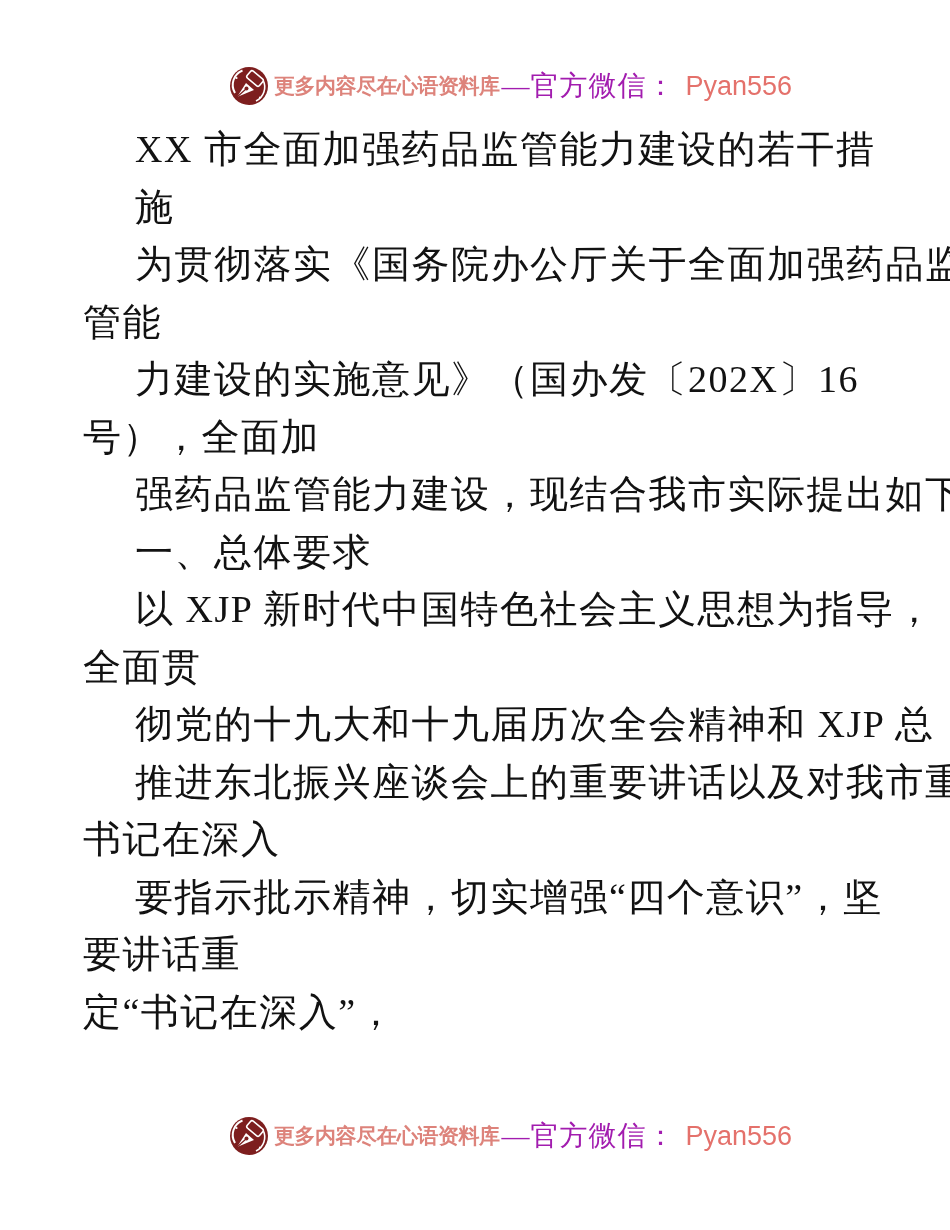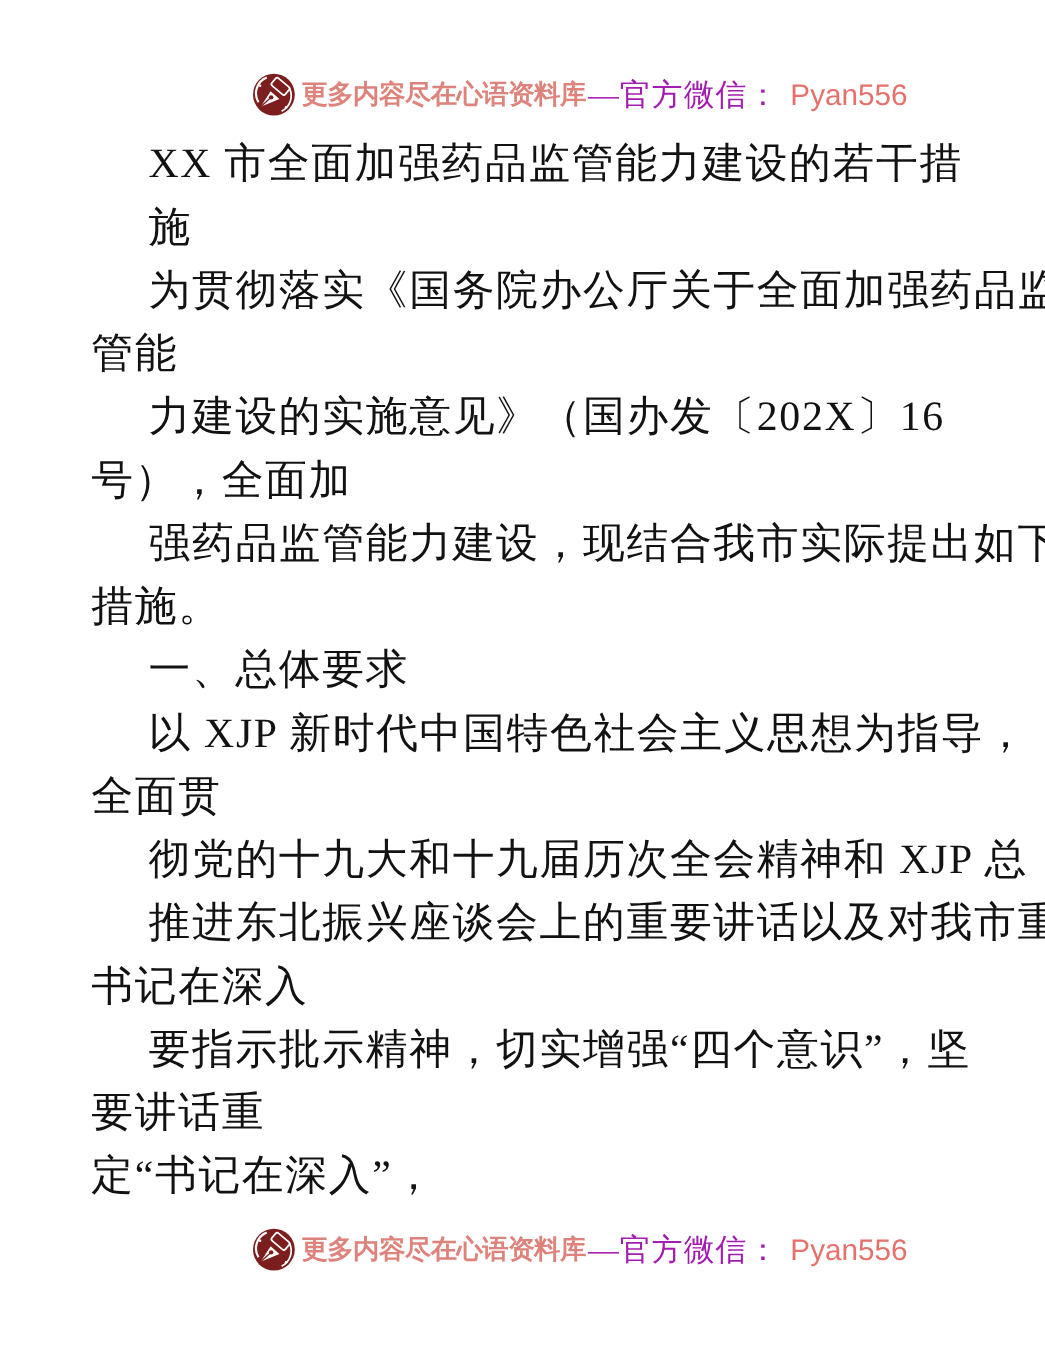--- a/index.html
+++ b/index.html
@@ -28,21 +28,21 @@
   .watermark-bottom { top: 1116px; }
 
   .wm-logo {
     width: 40px;
     height: 40px;
     margin-right: 5px;
     flex: 0 0 auto;
   }
   .wm-brand {
     color: #dd837b;
-    font-size: 24px;
+    font-size: 21px;
     font-weight: 600;
     letter-spacing: -0.5px;
     font-family: "Liberation Serif", "DejaVu Serif", serif;
   }
   .wm-label {
     color: #a21caf;
     font-size: 28px;
     letter-spacing: 1px;
     margin-left: 2px;
     font-family: "Liberation Serif", "DejaVu Serif", serif;
@@ -99,21 +99,20 @@
   </div>
 
   <div class="doc-body">
       <div class="doc-line indented">XX 市全面加强药品监管能力建设的若干措</div>
       <div class="doc-line indented">施</div>
       <div class="doc-line indented">为贯彻落实《国务院办公厅关于全面加强药品监</div>
       <div class="doc-line">管能</div>
       <div class="doc-line indented">力建设的实施意见》（国办发〔202X〕16</div>
       <div class="doc-line">号），全面加</div>
       <div class="doc-line indented">强药品监管能力建设，现结合我市实际提出如下</div>
-      <div class="doc-line">措施。</div>
       <div class="doc-line indented">一、总体要求</div>
       <div class="doc-line indented">以 XJP 新时代中国特色社会主义思想为指导，</div>
       <div class="doc-line">全面贯</div>
       <div class="doc-line indented">彻党的十九大和十九届历次全会精神和 XJP 总</div>
       <div class="doc-line indented">推进东北振兴座谈会上的重要讲话以及对我市重</div>
       <div class="doc-line">书记在深入</div>
       <div class="doc-line indented">要指示批示精神，切实增强“四个意识”，坚</div>
       <div class="doc-line">要讲话重</div>
       <div class="doc-line">定“书记在深入”，</div>
     </div>

